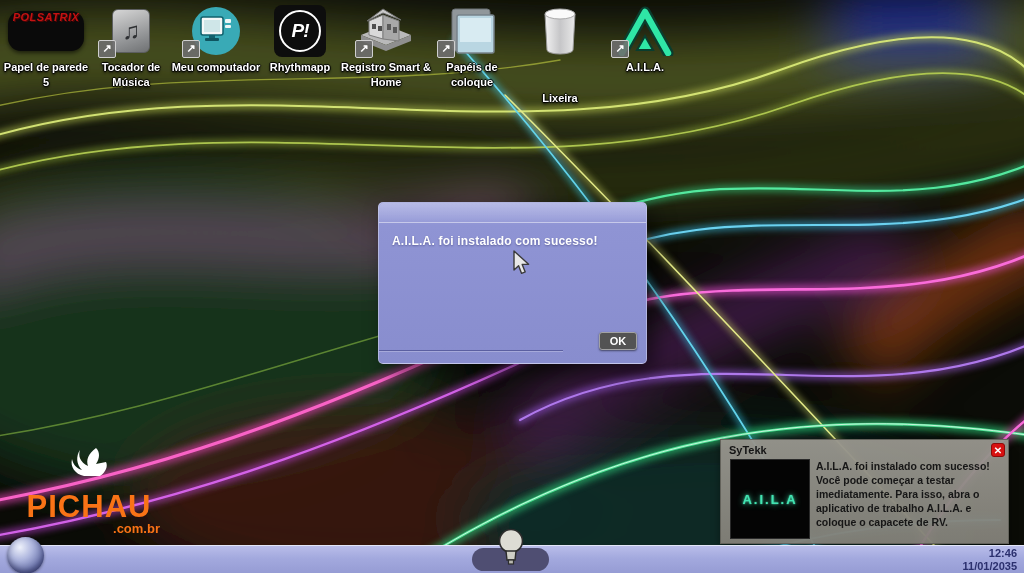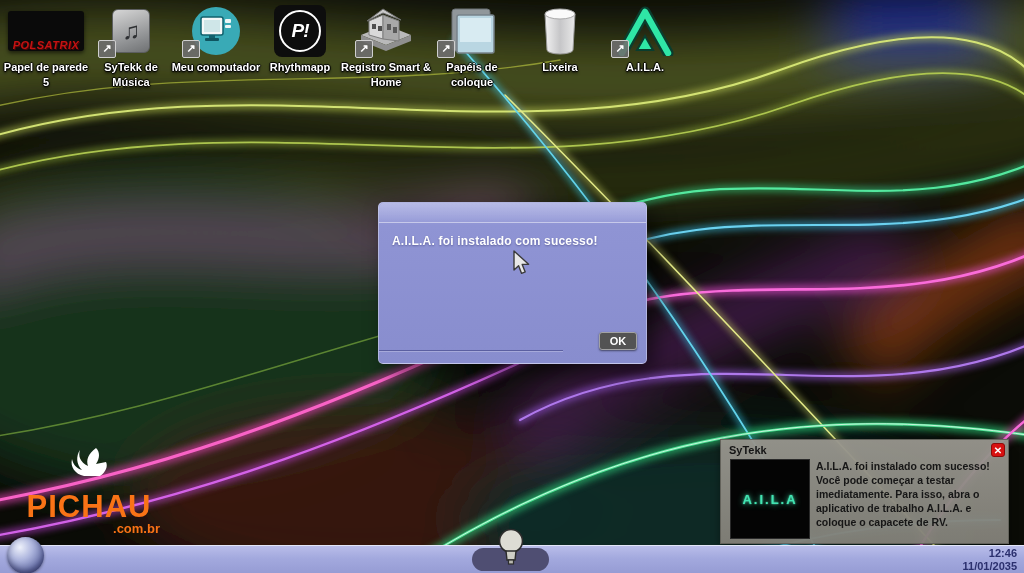--- a/index.html
+++ b/index.html
@@ -13,21 +13,21 @@
   .watermark .brand{font-size:31px;font-weight:bold;letter-spacing:1px;line-height:30px;}
   .watermark .suffix{font-size:13px;font-weight:bold;text-align:right;margin-right:4px;line-height:14px;}
 
   
   .cell{position:absolute;top:2px;display:flex;flex-direction:column;align-items:center;z-index:2;}
   .icon-box{height:58px;display:flex;align-items:center;justify-content:center;position:relative;width:100%;}
   .icon-label{font-size:11px;font-weight:bold;color:#fff;text-align:center;line-height:15px;
     text-shadow:-1px 0 1px #000,1px 0 1px #000,0 -1px 1px #000,0 1px 1px #000,0 2px 3px rgba(0,0,0,.9);}
   .badge{position:absolute;width:16px;height:16px;background:rgba(110,110,110,.9);border:1px solid #cfcfcf;
     border-radius:2px;color:#fff;font-size:11px;font-weight:bold;line-height:15px;text-align:center;}
-  .thumb-polsatrix{width:76px;height:40px;background:#0a0a0a;border-radius:3px;display:flex;align-items:flex-end;
+  .thumb-polsatrix{width:76px;height:40px;background:#0a0a0a;border-radius:13px;display:flex;align-items:flex-start;
     justify-content:center;box-shadow:0 2px 4px rgba(0,0,0,.6);}
   .thumb-polsatrix span{color:#c41212;font-size:11px;font-weight:bold;font-style:italic;letter-spacing:.5px;
     text-shadow:1px 1px 0 #4d0606;}
   .music-sq{width:36px;height:42px;border-radius:6px;background:linear-gradient(160deg,#d6d6d6,#8d8f91 70%,#6f7173);
     border:1px solid #5c5e60;display:flex;align-items:center;justify-content:center;}
   .music-sq span{font-size:24px;color:#2e3033;line-height:24px;}
   .pc-circle{width:48px;height:48px;border-radius:50%;background:#39aab6;display:flex;align-items:center;justify-content:center;}
   .rhythm-sq{width:52px;height:52px;border-radius:8px;background:#0d0d0d;display:flex;align-items:center;justify-content:center;}
   .rhythm-ring{width:38px;height:38px;border:2px solid #fff;border-radius:50%;display:flex;align-items:center;justify-content:center;}
   .rhythm-ring span{color:#fff;font-size:19px;font-weight:bold;font-style:italic;letter-spacing:-1px;}
@@ -154,21 +154,21 @@
     <div class="icon-label">5</div>
   </div>
 
   <div class="cell" style="left:95px;width:72px;">
     <div class="icon-box">
       <div class="music-sq">
         <span>♫</span>
       </div>
       <div class="badge" style="left:3px;top:38px;">↗</div>
     </div>
-    <div class="icon-label">SyTekk de</div>
+    <div class="icon-label">Tocador de</div>
     <div class="icon-label">Música</div>
   </div>
 
   <div class="cell" style="left:171px;width:90px;">
     <div class="icon-box">
       <div class="pc-circle">
         <svg width="34" height="30" viewBox="0 0 34 30">
           <rect x="2" y="1" width="22" height="18" rx="2" fill="#f4f8f8" stroke="#10616d" stroke-width="1.5"></rect>
           <rect x="5" y="4" width="16" height="12" fill="#cfe6e8"></rect>
           <rect x="10" y="19" width="6" height="3" fill="#10616d"></rect>
@@ -217,21 +217,21 @@
       <svg width="48" height="48" viewBox="0 0 48 48">
         <rect x="4" y="2" width="38" height="42" rx="3" fill="#90979b" stroke="#6c7276" stroke-width="1"></rect>
         <rect x="9" y="8" width="37" height="38" rx="2" fill="#b9d6e2" stroke="#77838a" stroke-width="1.5"></rect>
         <rect x="12" y="11" width="31" height="24" fill="#d8ebf2"></rect>
       </svg>
       <div class="badge" style="left:13px;top:38px;">↗</div>
     </div>
     <div class="icon-label">Papéis de coloque</div>
   </div>
 
-  <div class="cell" style="left:524px;width:72px;">
+  <div class="cell" style="left:524px;width:72px;gap:31px;">
     <div class="icon-box">
       <svg width="36" height="50" viewBox="0 0 36 50">
         <defs>
           <linearGradient id="trashG" x1="0" y1="0" x2="1" y2="0">
             <stop offset="0" stop-color="#f2f2f2"></stop>
               <stop offset=".5" stop-color="#c6c6c8"></stop>
               <stop offset="1" stop-color="#e9e9e9"></stop>
           </linearGradient>
         </defs>
         <path d="M3,8 L5,44 A13 4 0 0 0 31,44 L33,8 Z" fill="url(#trashG)" stroke="#9a9a9a" stroke-width="1"></path>

